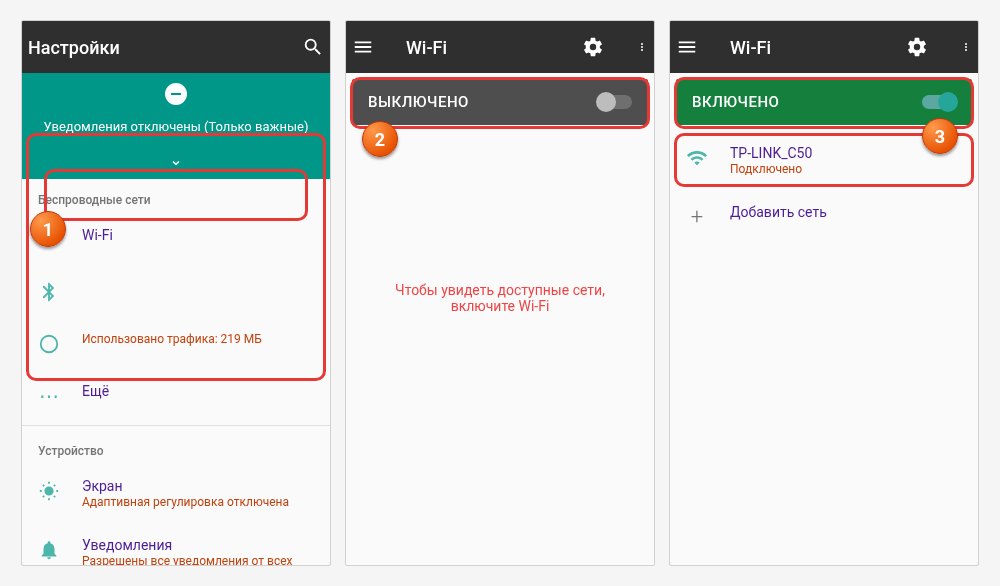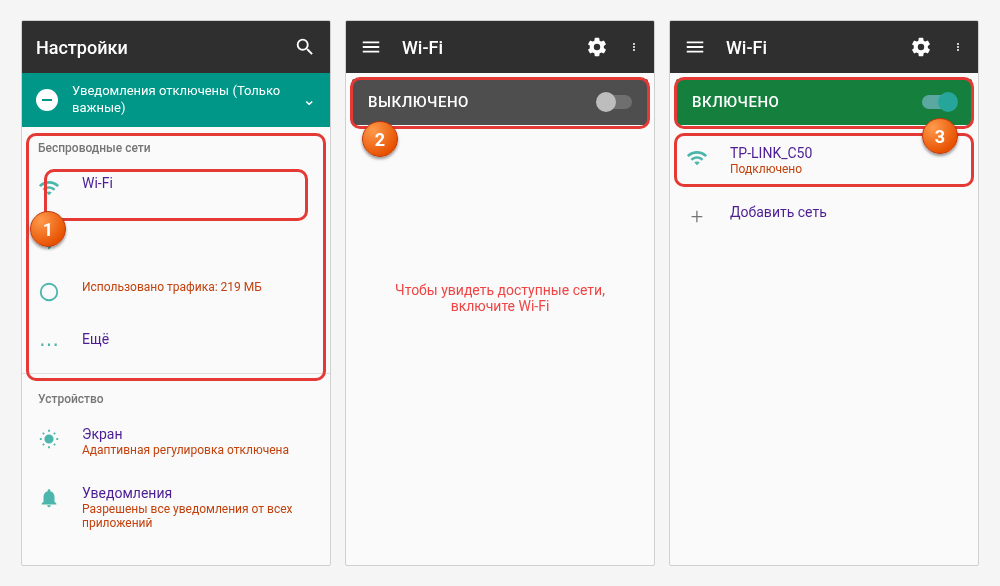--- a/index.html
+++ b/index.html
@@ -1,23 +1,23 @@
 <!DOCTYPE html>
 <html><head>
   <meta charset="utf-8">
   <style>
     * { margin: 0; padding: 0; box-sizing: border-box; }
     body { font-family: Roboto, Arial, sans-serif; background: #f5f5f5; display: flex; justify-content: center; padding: 20px 0; }
     .container { display: flex; gap: 14px; }
     .phone { width: 310px; height: 546px; background: #fafafa; border: 1px solid #d0d0d0; border-radius: 2px; overflow: hidden; position: relative; }
-    .appbar { background: #2f2f30; height: 52px; display: flex; align-items: center; padding: 0 14px; color: #fff; gap: 20px; }
+    .appbar { background: #2f2f30; height: 52px; display: flex; align-items: center; padding: 0 6px; color: #fff; gap: 32px; }
     .appbar-title { font-size: 18px; font-weight: 500; flex: 1; }
     .appbar-icon { width: 22px; height: 22px; display: flex; align-items: center; justify-content: center; }
     .appbar-icon svg { fill: #fff; width: 22px; height: 22px; }
-    .banner { background: #009688; color: #fff; padding: 10px 14px; display: flex; align-items: center; gap: 14px; }
+    .banner { background: #009688; color: #fff; padding: 10px 14px; display: flex; align-items: center; gap: 14px; flex-direction: column; }
     .banner-minus { width: 22px; height: 22px; border-radius: 50%; background: #fff; display: flex; align-items: center; justify-content: center; flex-shrink: 0; }
     .banner-minus::after { content: ""; width: 10px; height: 2px; background: #009688; }
     .banner-text { font-size: 13px; flex: 1; line-height: 1.3; }
     .banner-chevron { font-size: 16px; }
     .section-hdr { color: #757575; font-size: 12px; font-weight: 500; padding: 14px 16px 6px; }
     .row { display: flex; align-items: flex-start; padding: 14px 16px; gap: 22px; }
     .row-icon { width: 22px; height: 22px; display: flex; align-items: center; justify-content: center; flex-shrink: 0; margin-top: 2px; }
     .row-icon svg { width: 22px; height: 22px; }
     .teal { fill: #4db6ac; }
     .row-txt { flex: 1; }

